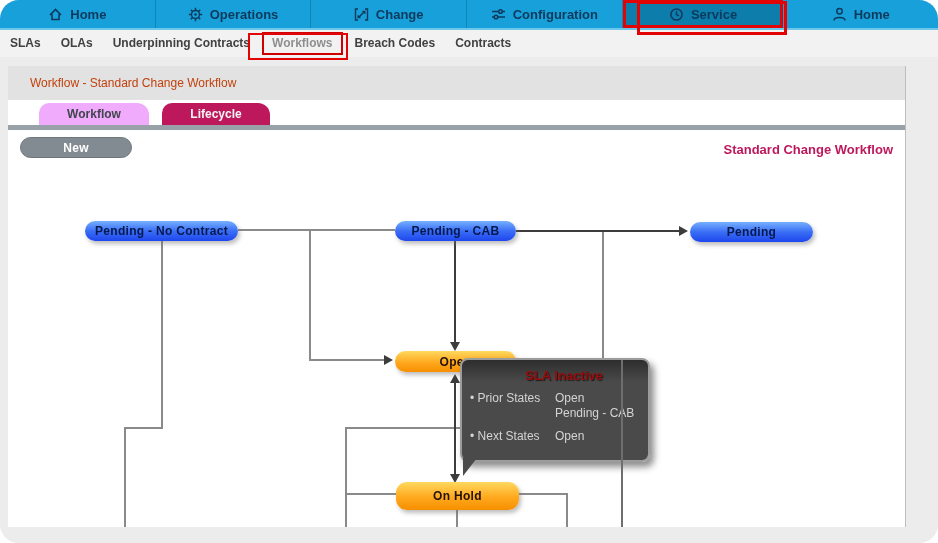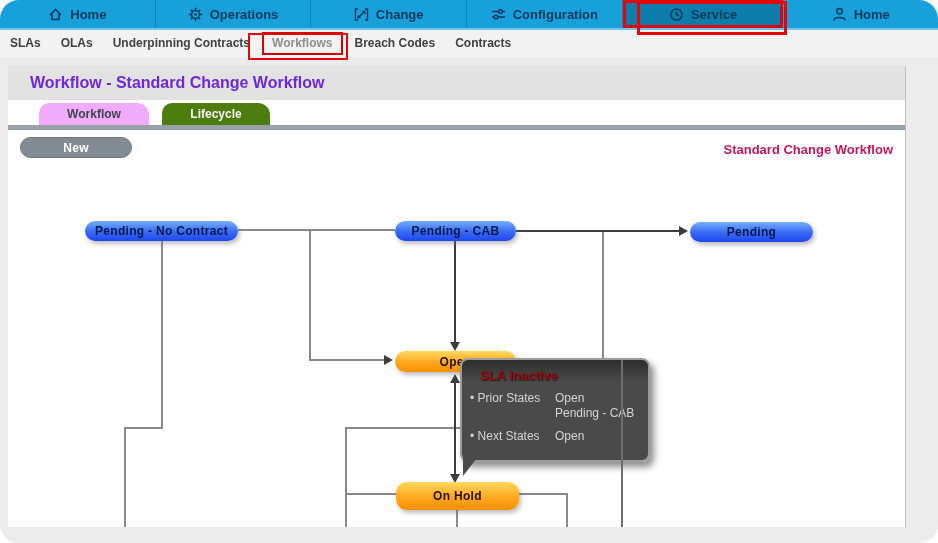--- a/index.html
+++ b/index.html
@@ -18,30 +18,30 @@
 
   
   .subnav{position:absolute;left:0;top:30px;width:938px;height:27px;background:#f2f2f2;
           display:flex;align-items:center;font-size:12px;font-weight:bold;color:#414141;}
   .subnav-item{padding:0 10px;line-height:25px;cursor:pointer;white-space:nowrap;}
   .subnav-item.selected{color:#8f8f8f;border:2px solid #cf0000;padding:0 8px;line-height:19px;margin:12px 2px;}
 
   
   .titleband{position:absolute;left:8px;top:66px;width:897px;height:34px;background:#e2e2e2;
              display:flex;align-items:center;box-sizing:border-box;padding-left:22px;}
-  .page-title{font-size:16px;font-weight:bold;color:#6d28d9;}
+  .page-title{font-size:12px;font-weight:normal;color:#c2410c;}
   .canvas-bg{position:absolute;left:8px;top:100px;width:897px;height:427px;background:#ffffff;}
   .right-border{position:absolute;left:905px;top:66px;width:1px;height:461px;background:#bdbdbd;}
   .bottom-strip{position:absolute;left:0;top:527px;width:938px;height:16px;background:#ececec;}
 
   
   .tab{position:absolute;height:22px;border-radius:10px 12px 0 0;display:flex;align-items:center;
        justify-content:center;font-size:12px;font-weight:bold;cursor:pointer;z-index:3;}
   .tab-active{background:#f0abfc;color:#40464b;}
-  .tab-inactive{background:#4d7c0f;color:#f4f4f4;}
+  .tab-inactive{background:#be185d;color:#f4f4f4;}
   .tabbar{position:absolute;left:8px;top:125px;width:897px;height:5px;background:#99a1a8;z-index:2;}
 
   .new-btn{position:absolute;left:20px;top:137px;width:112px;height:21px;background:#828b91;
            border:1px solid #6d767c;border-radius:11px;color:#ffffff;font-weight:bold;font-size:12px;
            display:flex;align-items:center;justify-content:center;cursor:pointer;letter-spacing:.3px;box-sizing:border-box;}
   .wf-name{position:absolute;right:45px;top:142px;font-size:13px;font-weight:bold;color:#be185d;}
 
   
   .gline{position:absolute;background:#8a8a8a;z-index:1;}
   .dline{position:absolute;background:#3c3c3c;z-index:2;}
@@ -56,21 +56,21 @@
   .node-blue{background:linear-gradient(180deg,#76b0ff 0%,#3a6ef5 50%,#1e46ee 100%);
              color:#06194f;border-radius:10px;}
   .node-orange{background:linear-gradient(180deg,#ffd95e 0%,#ffa81e 55%,#f68f00 100%);
                color:#241204;border-radius:11px;}
 
   
   .tooltip{position:absolute;left:460px;top:358px;width:190px;height:104px;z-index:5;
            background:linear-gradient(180deg,#2d2d2d 0%,#4a4a4a 22%);
            border:2px solid #9c9c9c;border-radius:8px;box-sizing:border-box;
            box-shadow:4px 5px 7px rgba(0,0,0,.45);color:#d4d4d4;font-size:12px;}
-  .tooltip-title{margin:8px 0 0 18px;font-size:13px;font-weight:bold;color:#9c0a0a;text-shadow:1px 1px 1px #1c1c1c;}
+  .tooltip-title{margin:8px 0 0 18px;font-size:13px;font-weight:bold;color:#9c0a0a;text-shadow:1px 1px 1px #1c1c1c;text-align:center;}
   .tt-row{display:flex;margin:8px 0 0 8px;}
   .tt-label{width:85px;white-space:nowrap;}
   .tt-values div{white-space:nowrap;line-height:15px;}
   .tooltip-tail{position:absolute;left:1px;bottom:-16px;width:0;height:0;
                 border-top:18px solid #4a4a4a;border-right:14px solid transparent;}
   .overline{position:absolute;background:#6e6e6e;z-index:6;}
 
   
   .annotation{position:absolute;border:3px solid #e20404;z-index:10;pointer-events:none;}
 </style>

